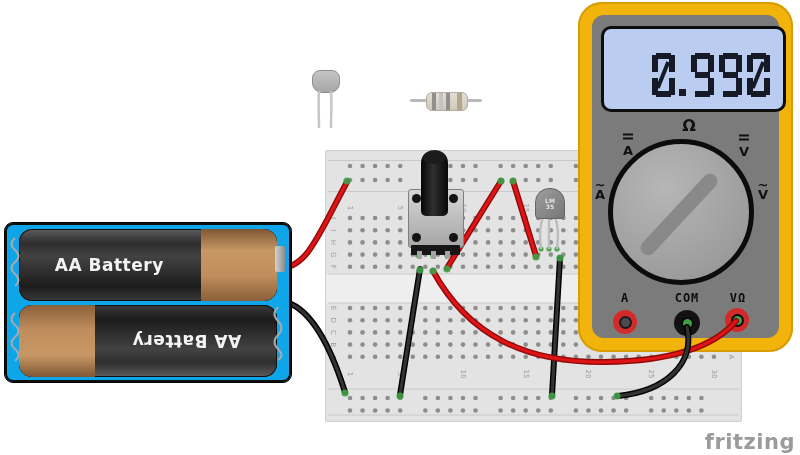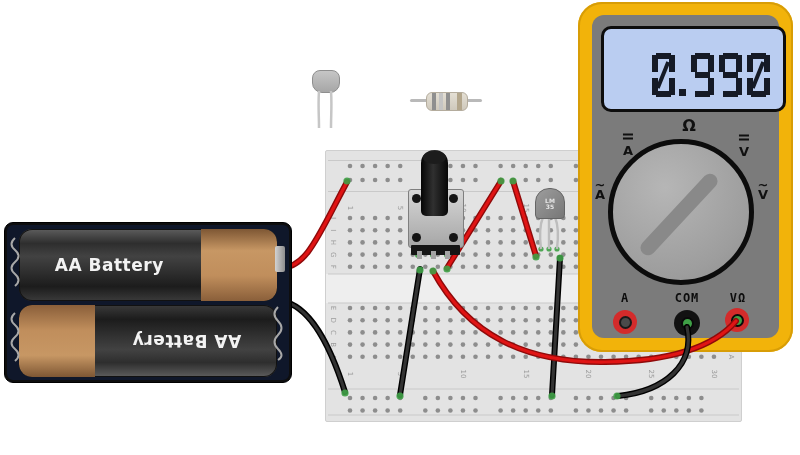--- a/index.html
+++ b/index.html
@@ -8,21 +8,21 @@
   .abs{position:absolute;}
   svg{display:block;}
 
   
   .breadboard{left:325px;top:150px;width:415px;height:270px;background:#e3e3e3;
               border:1px solid #cfcfcf;border-radius:2px;z-index:1;}
   .wires-mid{left:0;top:0;width:800px;height:455px;z-index:2;pointer-events:none;}
   .wires-top{left:0;top:0;width:800px;height:455px;z-index:5;pointer-events:none;}
 
   
-  .pack{left:4px;top:222px;width:286px;height:159px;background:#0f172a;border:1px solid #000;
+  .pack{left:4px;top:222px;width:286px;height:159px;background:#0ea5e9;border:1px solid #000;
         border-radius:9px;box-shadow:inset 0 0 0 2px #0e0e0e;z-index:3;}
   .bat{position:absolute;left:14px;width:258px;height:72px;border-radius:13px;overflow:hidden;
        background:linear-gradient(180deg,#5d5d5d 0%,#2e2e2e 20%,#424242 38%,#333 55%,#1c1c1c 80%,#3a3a3a 100%);
        box-shadow:inset 0 0 0 1px #111;}
   .bat.top{top:6px;}
   .bat.bottom{top:82px;transform:rotate(180deg);}
   .bat .tip{position:absolute;right:0;top:0;bottom:0;width:76px;border-radius:0 13px 13px 0;
        background:linear-gradient(180deg,#7e5734 0%,#c79764 30%,#c08e5c 65%,#8a5f3a 100%);}
   .bat .lbl{position:absolute;left:0;top:50%;width:70%;transform:translateY(-52%);
        text-align:center;color:#f3f3f3;font-weight:bold;font-size:17px;letter-spacing:.5px;}
@@ -750,13 +750,14 @@
     <g>
       <path d="M687,327 C695,364 666,391 618,396" fill="none" stroke="#000" stroke-width="6" stroke-linecap="round"></path>
       <path d="M687,327 C695,364 666,391 618,396" fill="none" stroke="#333" stroke-width="3.2" stroke-linecap="round"></path>
     </g>
     <g fill="#3FA046" opacity="0.9">
       <circle cx="433" cy="271" r="3.6"></circle>
         <circle cx="617" cy="396" r="3.6"></circle>
     </g>
   </svg>
 
+  <div class="abs watermark">fritzing</div>
 </div>
 
 </body></html>

